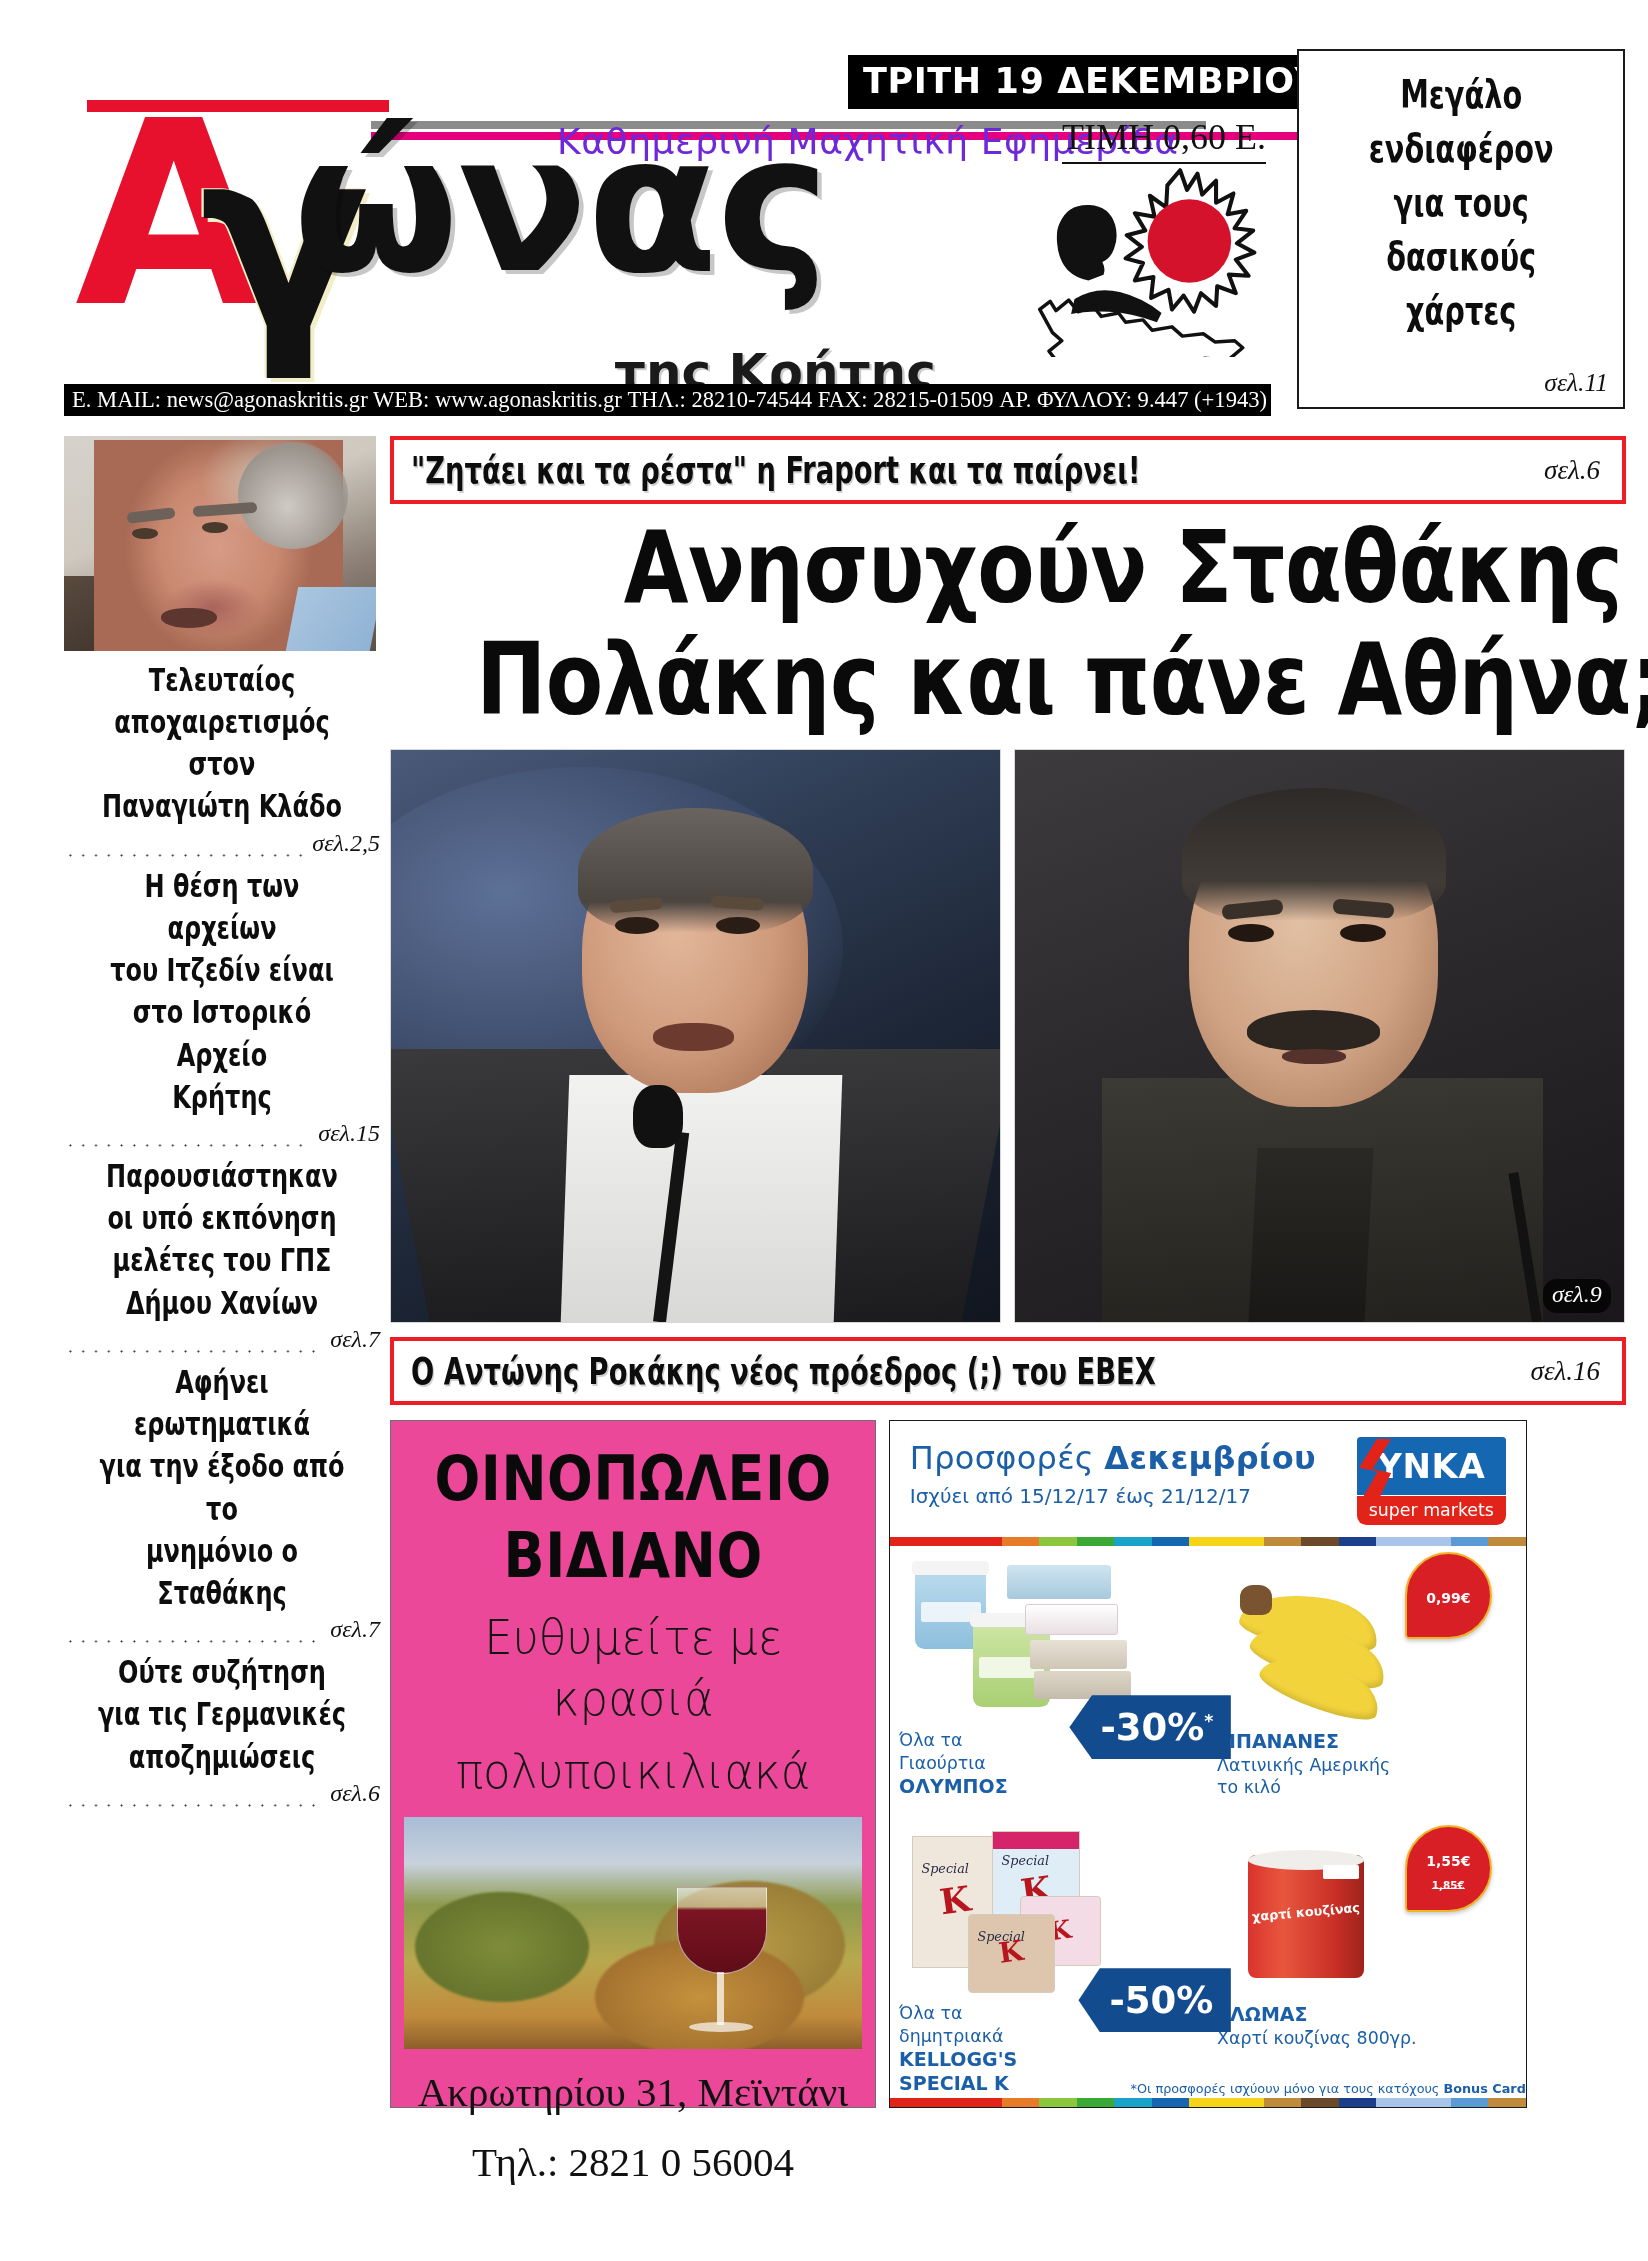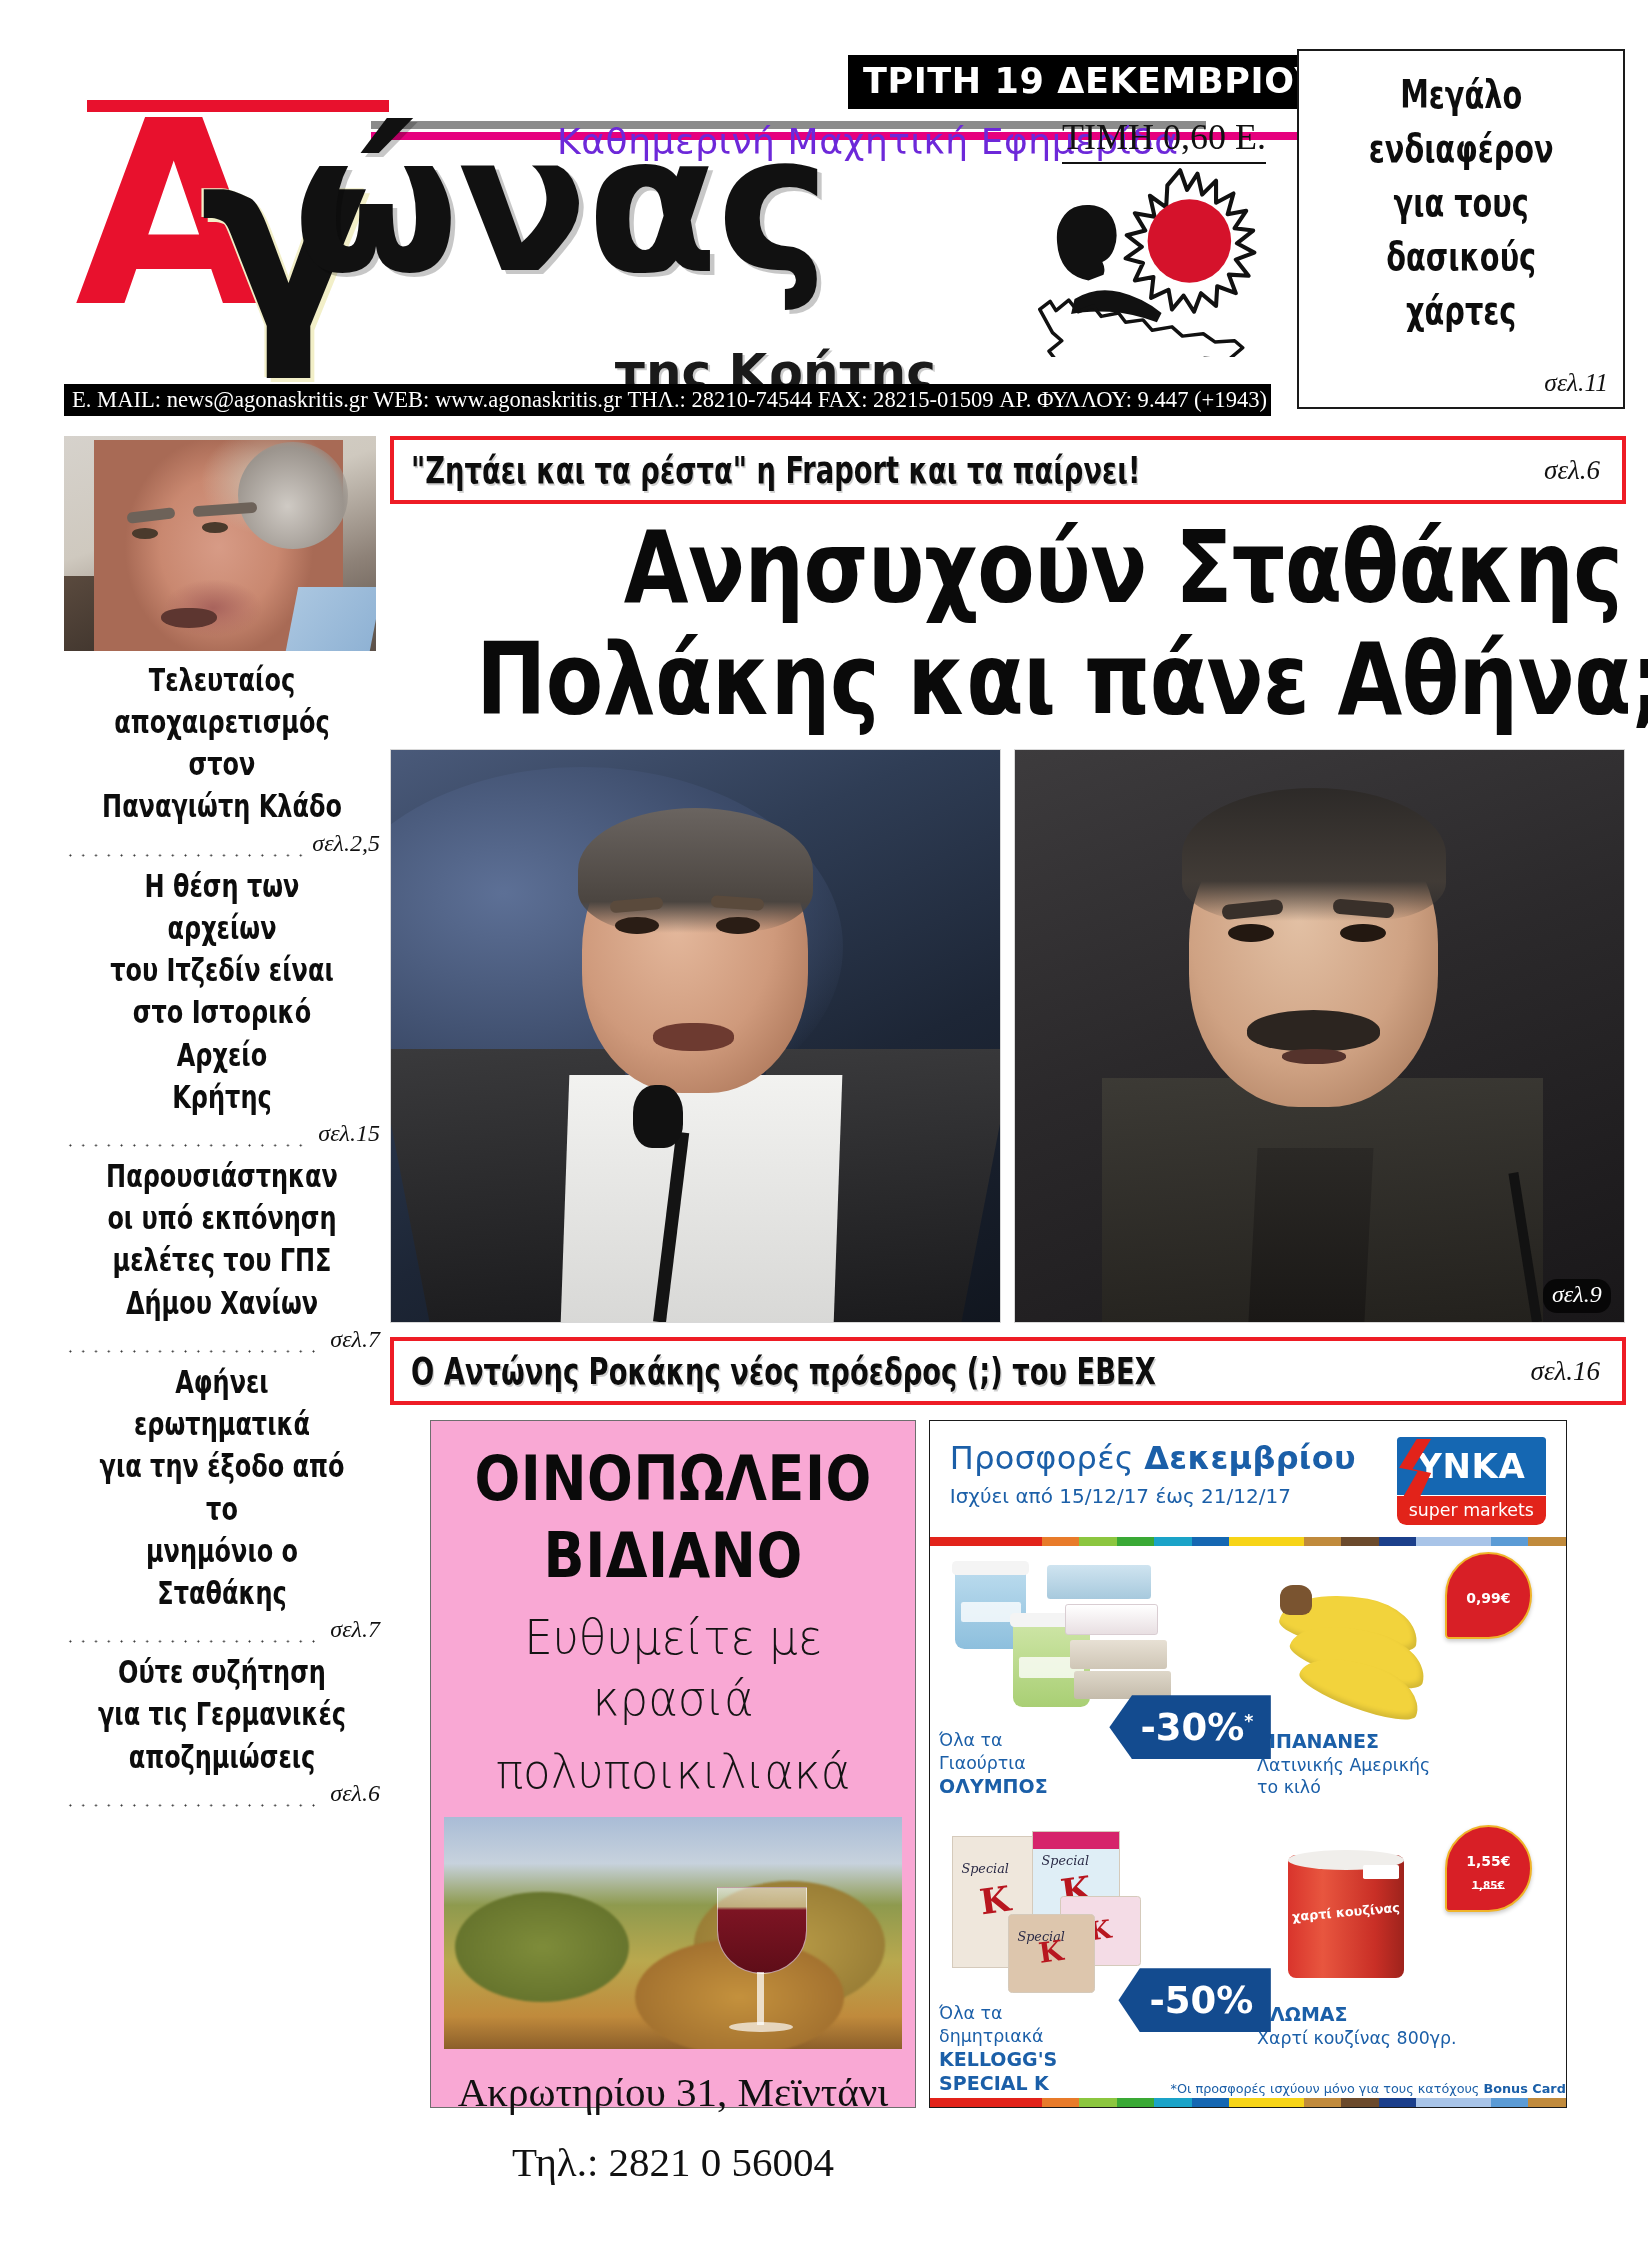--- a/index.html
+++ b/index.html
@@ -312,22 +312,22 @@
     position: relative; width: 1236px; height: 68px; margin-top: 14px;
     border: 4px solid #ee1c25; background: #fff;
     display: flex; align-items: center; padding: 0 17.4px;
   }
 
   
   .ads-row { display: flex; gap: 12.8px; margin-top: 15px; }
 
   .wine-ad {
     position: relative; width: 486px; height: 688px;
-    border: 1.7px solid #6e6e6e; background: #f9a8d4;
-    padding: 20px 12.8px 0 12.8px; text-align: center; margin-left: 40px;
+    border: 1.7px solid #6e6e6e; background: #ec4899;
+    padding: 20px 12.8px 0 12.8px; text-align: center;
   }
   .wine-title {
     font-family: "DejaVu Sans Condensed", "DejaVu Sans", sans-serif;
     font-weight: 700; font-size: 63px; color: #0a0a0a;
     line-height: 1.22; letter-spacing: 0.6px;
     transform: scaleX(0.95); transform-origin: center;
   }
   .wine-slogan {
     font-family: "DejaVu Sans", sans-serif;
     font-weight: 300; font-size: 48px; color: #141414;

